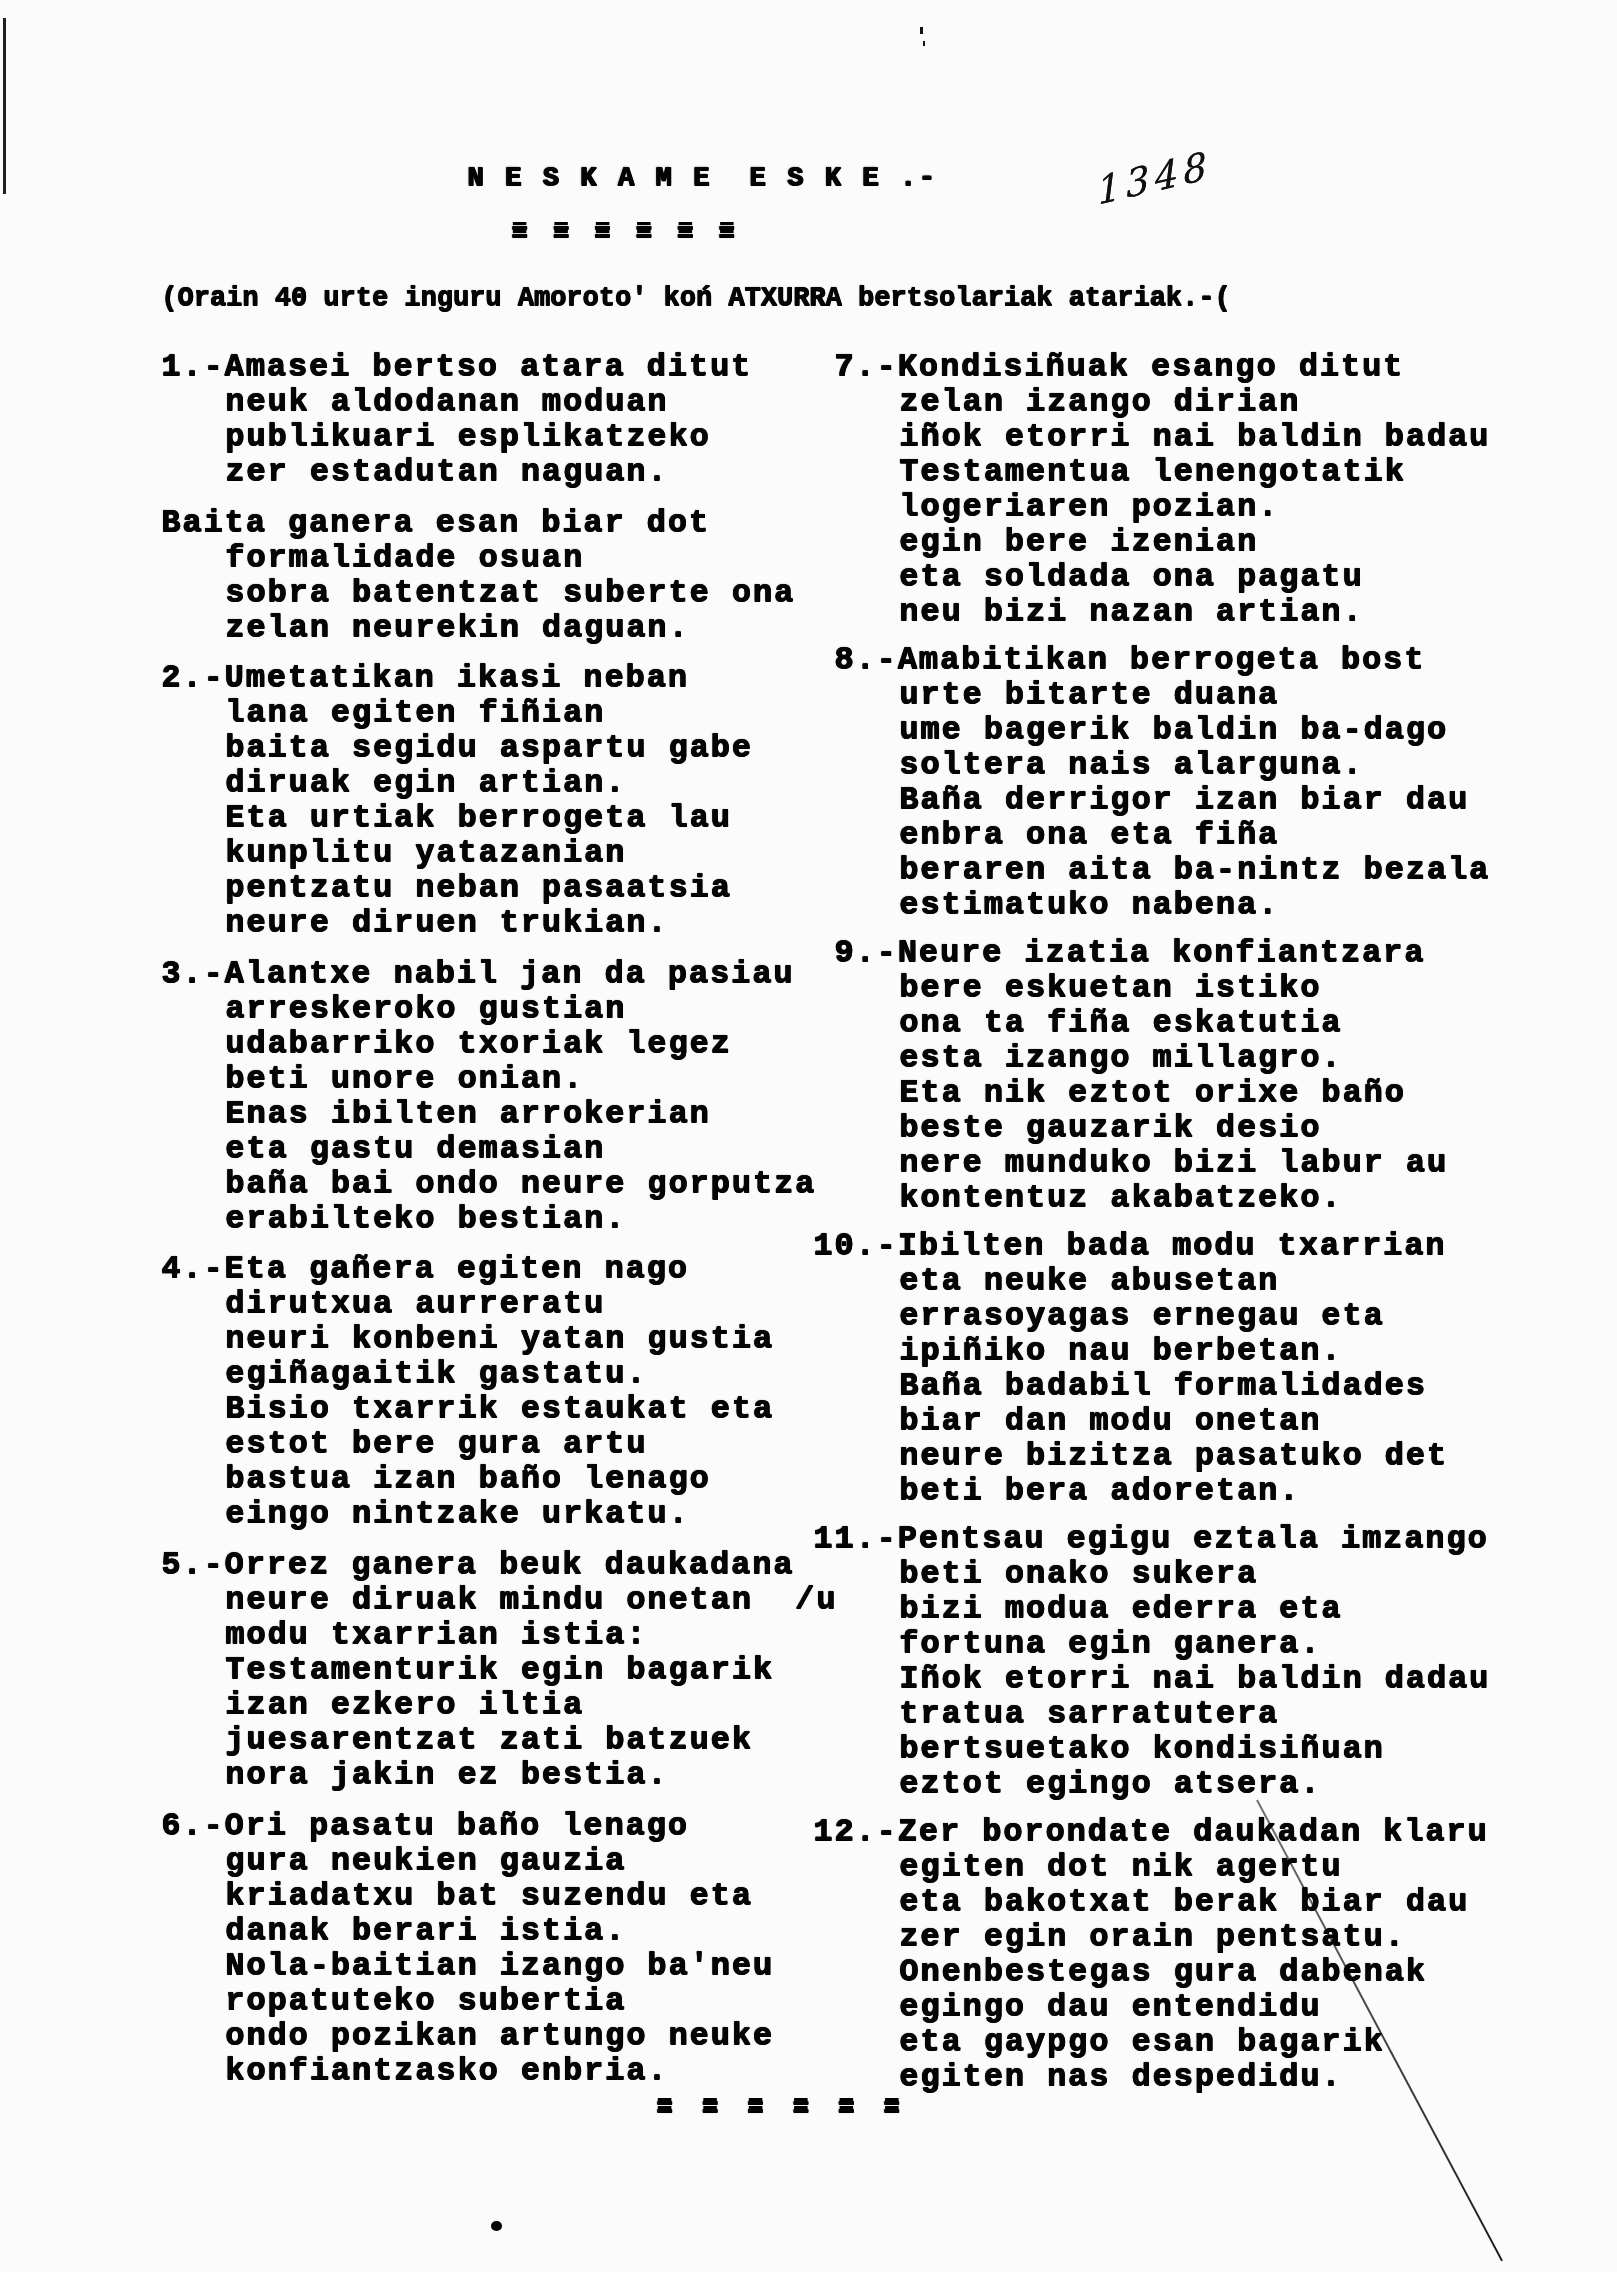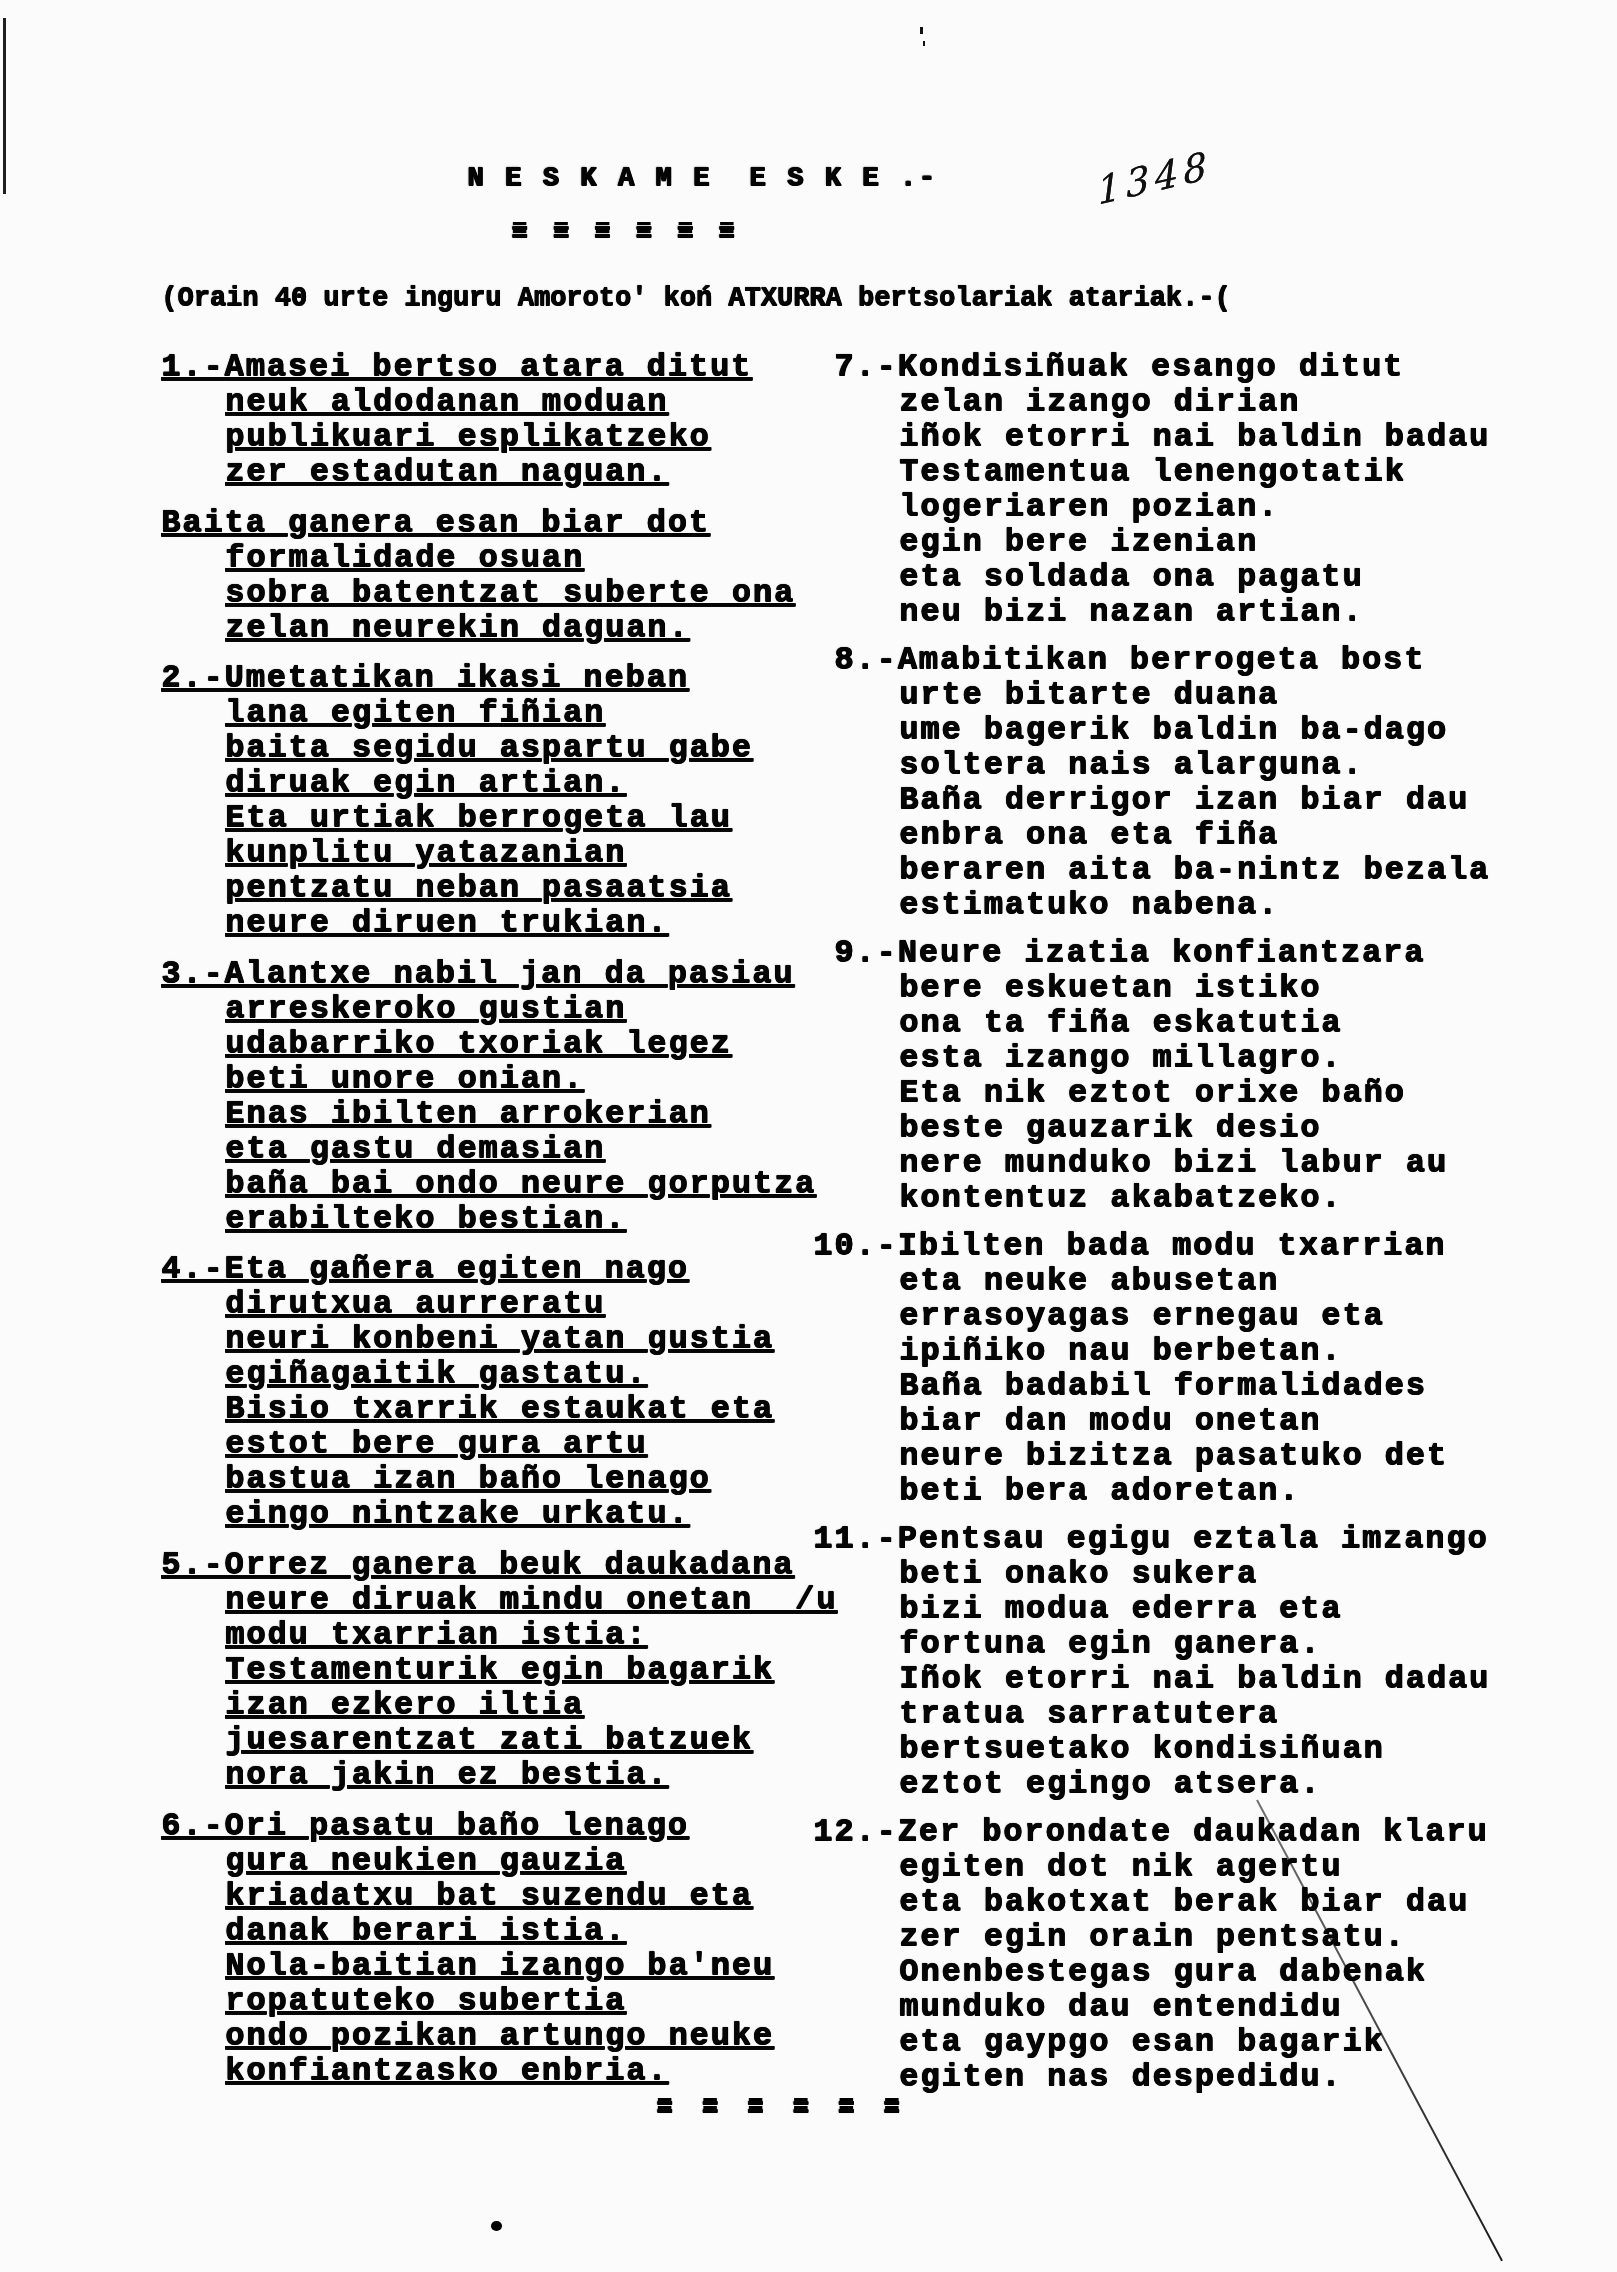--- a/index.html
+++ b/index.html
@@ -32,21 +32,21 @@
     text-shadow:0 0 0.6px rgba(0,0,0,.8);
   }
   .intro{
     position:absolute; left:161px; top:280px;
     font-size:27px; line-height:36px; white-space:pre;
   }
   .col{ position:absolute; top:349px; font-size:32px; line-height:35px; letter-spacing:1.9px; }
   .col-left{ left:161px;  --ind:64px;  }
   .col-right{ left:813px; --ind:86px; }
   .verse{ padding-left:var(--ind); margin-bottom:13px; }
-  .col-left .verse{ margin-bottom:15.6px;text-decoration:underline; }
+  .col-left .verse{ margin-bottom:15.6px; }
   .vline{ white-space:pre; }
   .vline.first{ margin-left:calc(-1 * var(--ind)); }
   .footer-sep{
     position:absolute; left:656px; top:2094px;
     font-size:27px; letter-spacing:6.5px; white-space:pre;
     text-shadow:1.3px 0 0 #000, 0 1.3px 0 #000, 1.3px 1.3px 0 #000, 0.6px -3.2px 0 #000, 0 0 1.9px rgba(0,0,0,.7);
   }
   .bottom-dot{
     position:absolute; left:491px; top:2221px; width:11px; height:10.4px;
     background:#000; border-radius:50%;
@@ -191,21 +191,21 @@
         <div class="vline">tratua sarratutera</div>
         <div class="vline">bertsuetako kondisiñuan</div>
         <div class="vline">eztot egingo atsera.</div>
       </div>
       <div class="verse">
         <div class="vline first"><span>12.-</span><span>Zer borondate daukadan klaru</span></div>
         <div class="vline">egiten dot nik agertu</div>
         <div class="vline">eta bakotxat berak biar dau</div>
         <div class="vline">zer egin orain pentsatu.</div>
         <div class="vline">Onenbestegas gura dabenak</div>
-        <div class="vline">munduko dau entendidu</div>
+        <div class="vline">egingo dau entendidu</div>
         <div class="vline">eta gaypgo esan bagarik</div>
         <div class="vline">egiten nas despedidu.</div>
       </div>
     </div>
 
   <div class="footer-sep ink">= = = = = =</div>
   <div class="bottom-dot"></div>
   <div class="crease"></div>
 </div>
 

